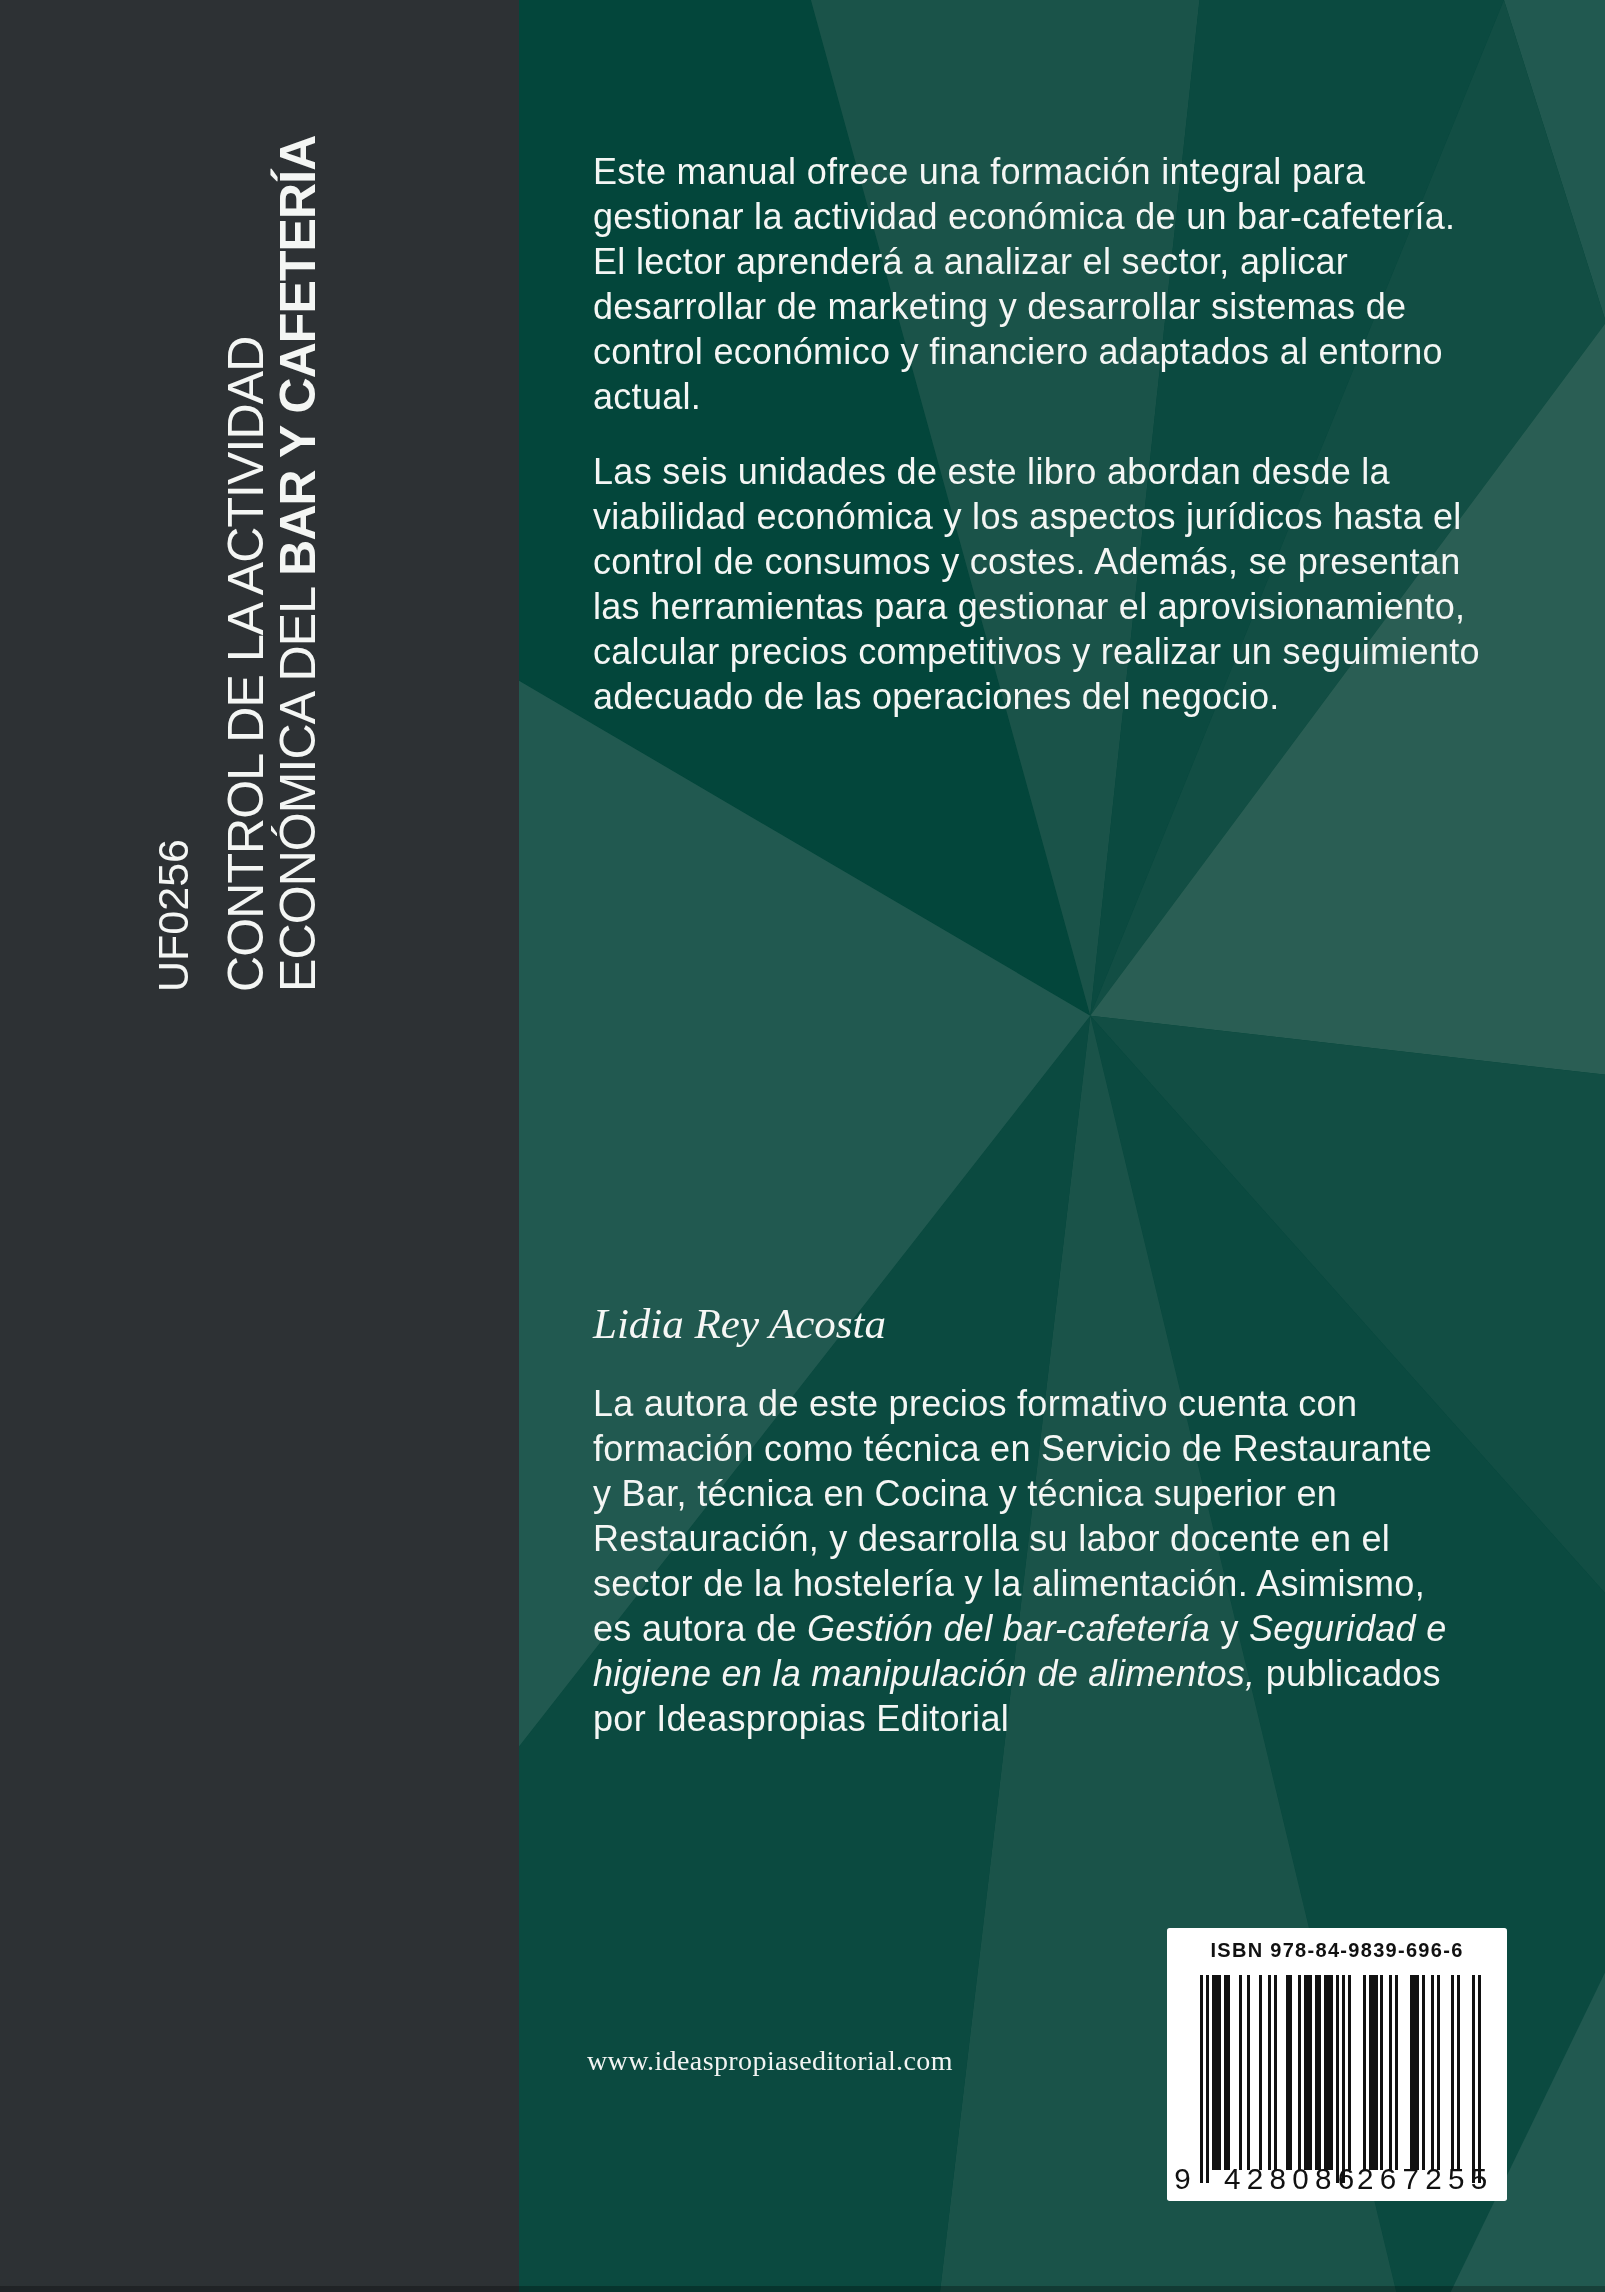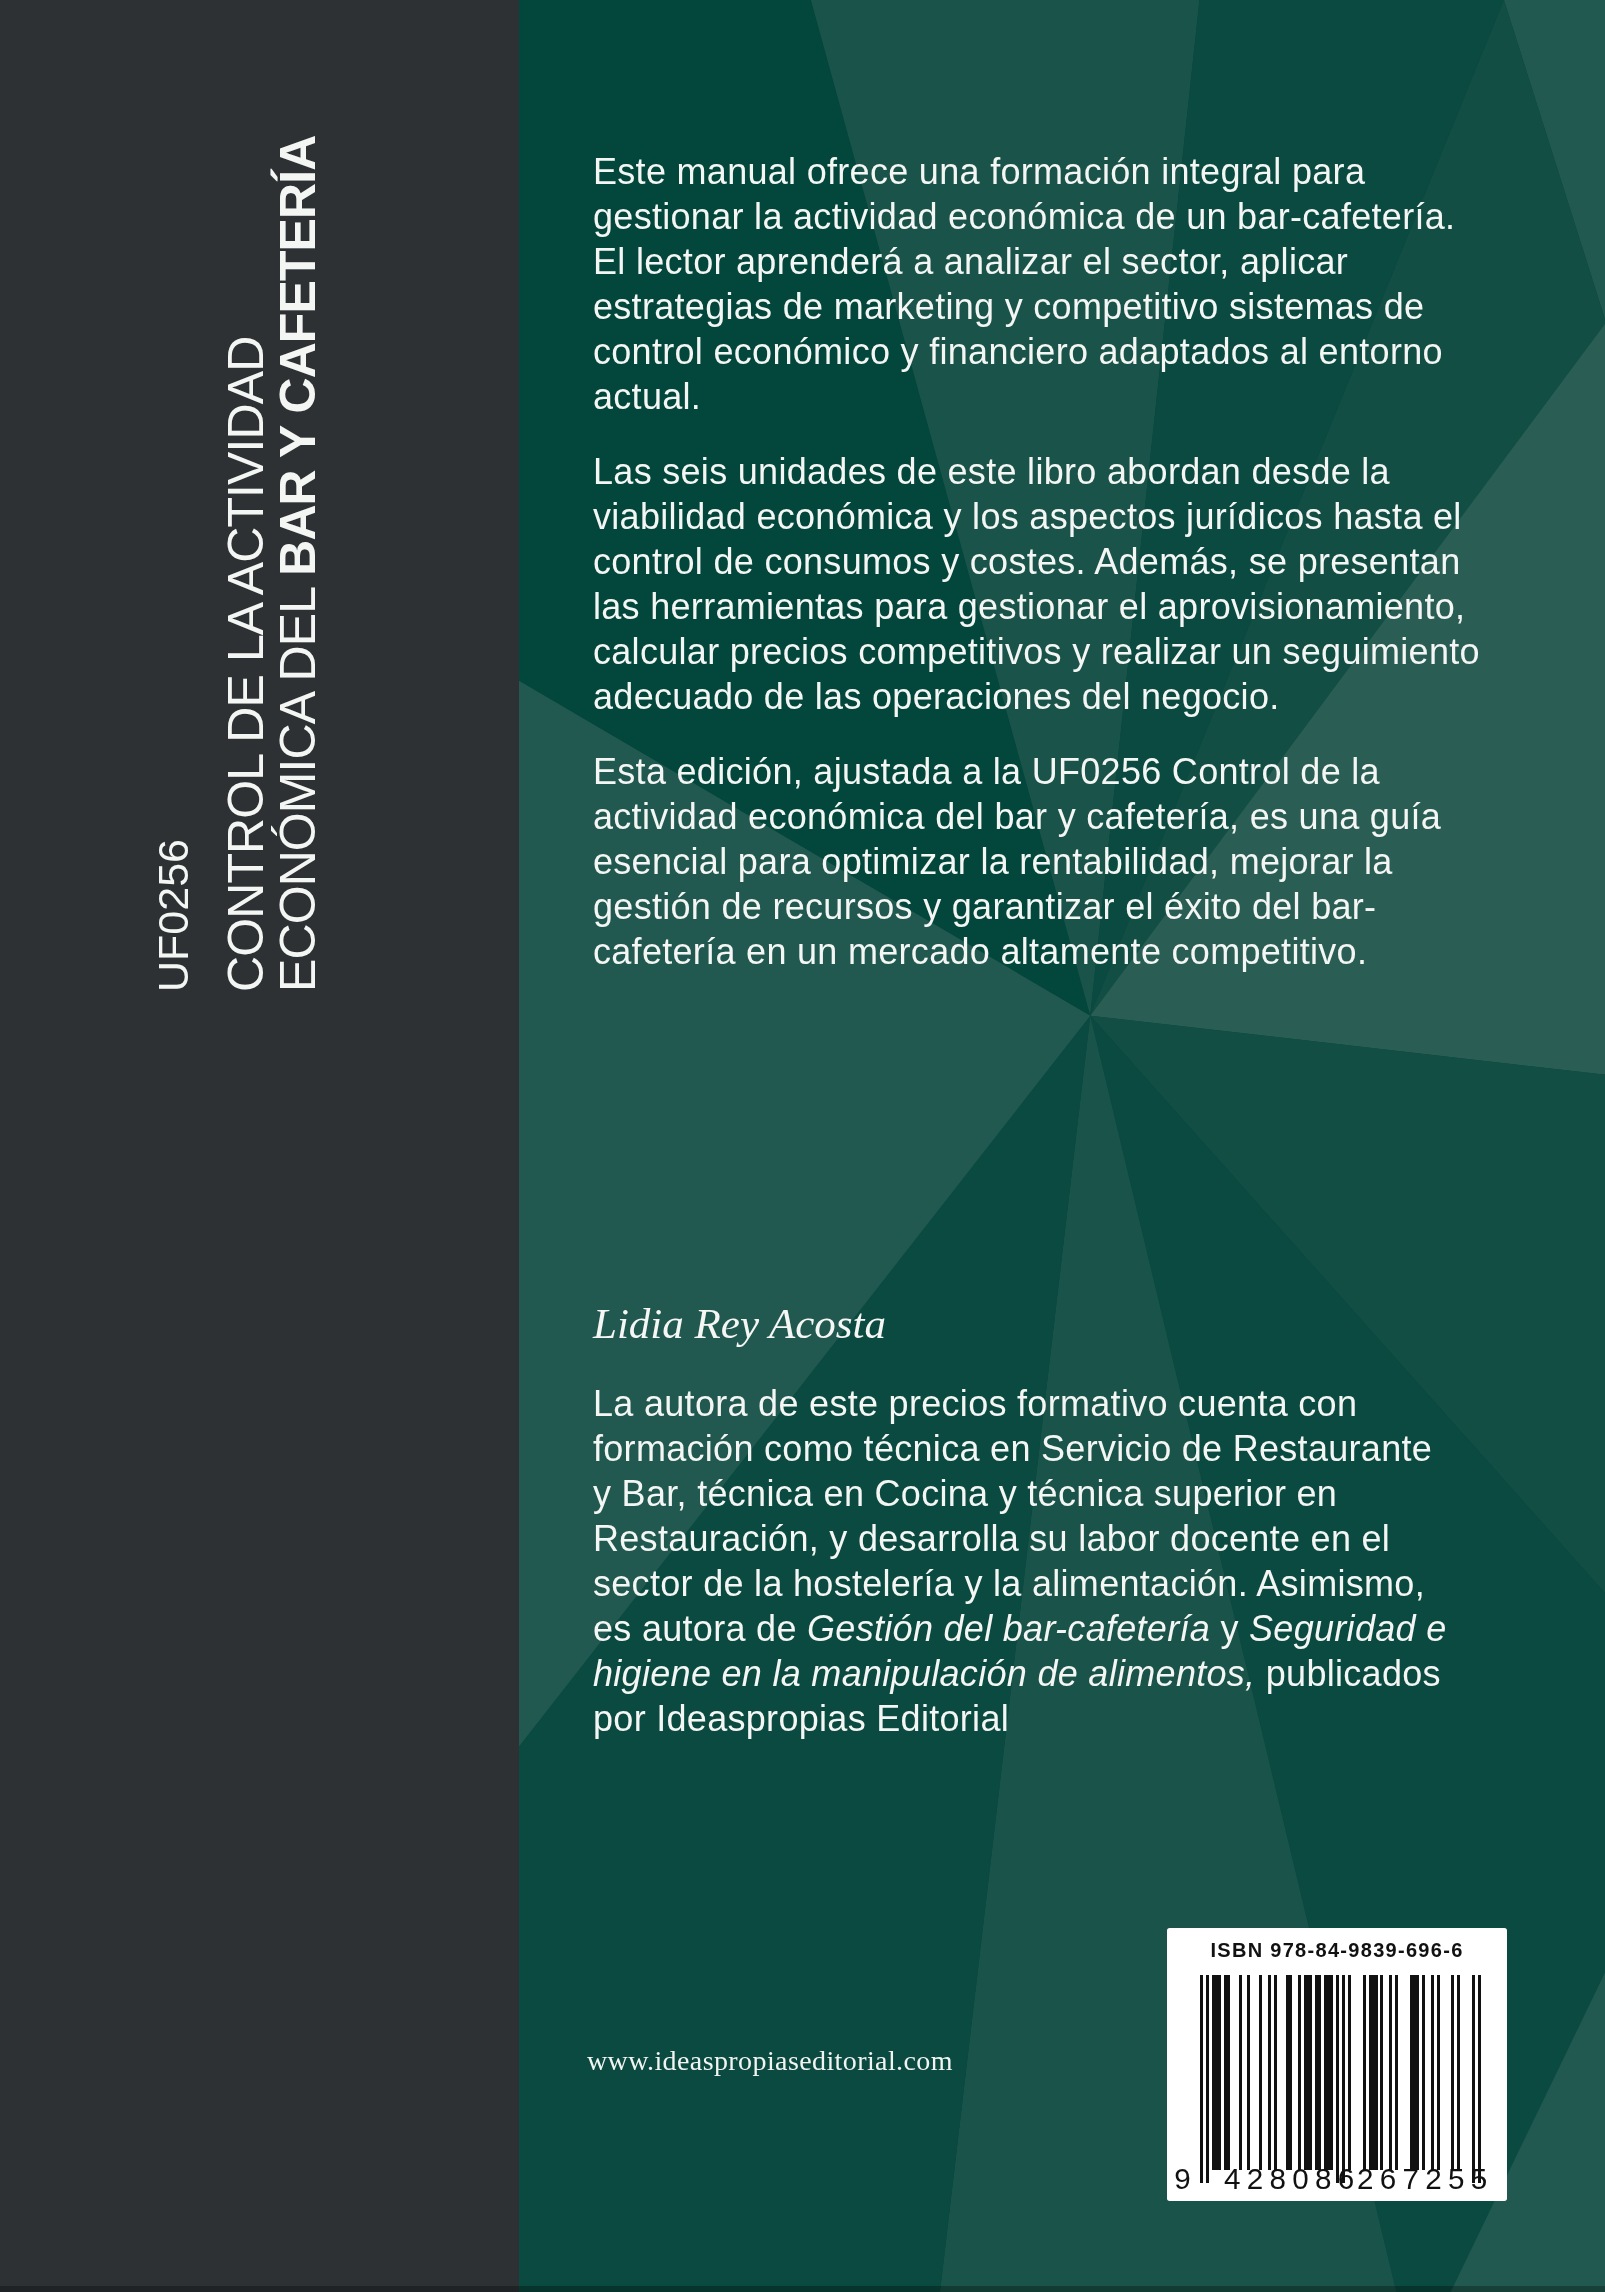--- a/index.html
+++ b/index.html
@@ -84,34 +84,29 @@
     <div class="spine-code">UF0256</div>
     <div class="spine-title">CONTROL DE LA ACTIVIDAD</div>
     <div class="spine-title"><span>ECONÓMICA DEL </span><b>BAR Y CAFETERÍA</b></div>
   </div>
 </div>
 
 <div class="copy">
   <p>Este manual ofrece una formación integral para
 gestionar la actividad económica de un bar-cafetería.
 El lector aprenderá a analizar el sector, aplicar
-estrategias de marketing y competitivo sistemas de
+desarrollar de marketing y desarrollar sistemas de
 control económico y financiero adaptados al entorno
 actual.</p>
   <p>Las seis unidades de este libro abordan desde la
 viabilidad económica y los aspectos jurídicos hasta el
 control de consumos y costes. Además, se presentan
 las herramientas para gestionar el aprovisionamiento,
 calcular precios competitivos y realizar un seguimiento
 adecuado de las operaciones del negocio.</p>
-  <p>Esta edición, ajustada a la UF0256 Control de la
-actividad económica del bar y cafetería, es una guía
-esencial para optimizar la rentabilidad, mejorar la
-gestión de recursos y garantizar el éxito del bar-
-cafetería en un mercado altamente competitivo.</p>
 </div>
 
 <div class="author-name">Lidia Rey Acosta</div>
 <div class="author-bio"><span>La autora de este precios formativo cuenta con
 formación como técnica en Servicio de Restaurante
 y Bar, técnica en Cocina y técnica superior en
 Restauración, y desarrolla su labor docente en el
 sector de la hostelería y la alimentación. Asimismo,
 es autora de </span><i>Gestión del bar-cafetería</i><span> y </span><i>Seguridad e
 higiene en la manipulación de alimentos,</i><span> publicados

